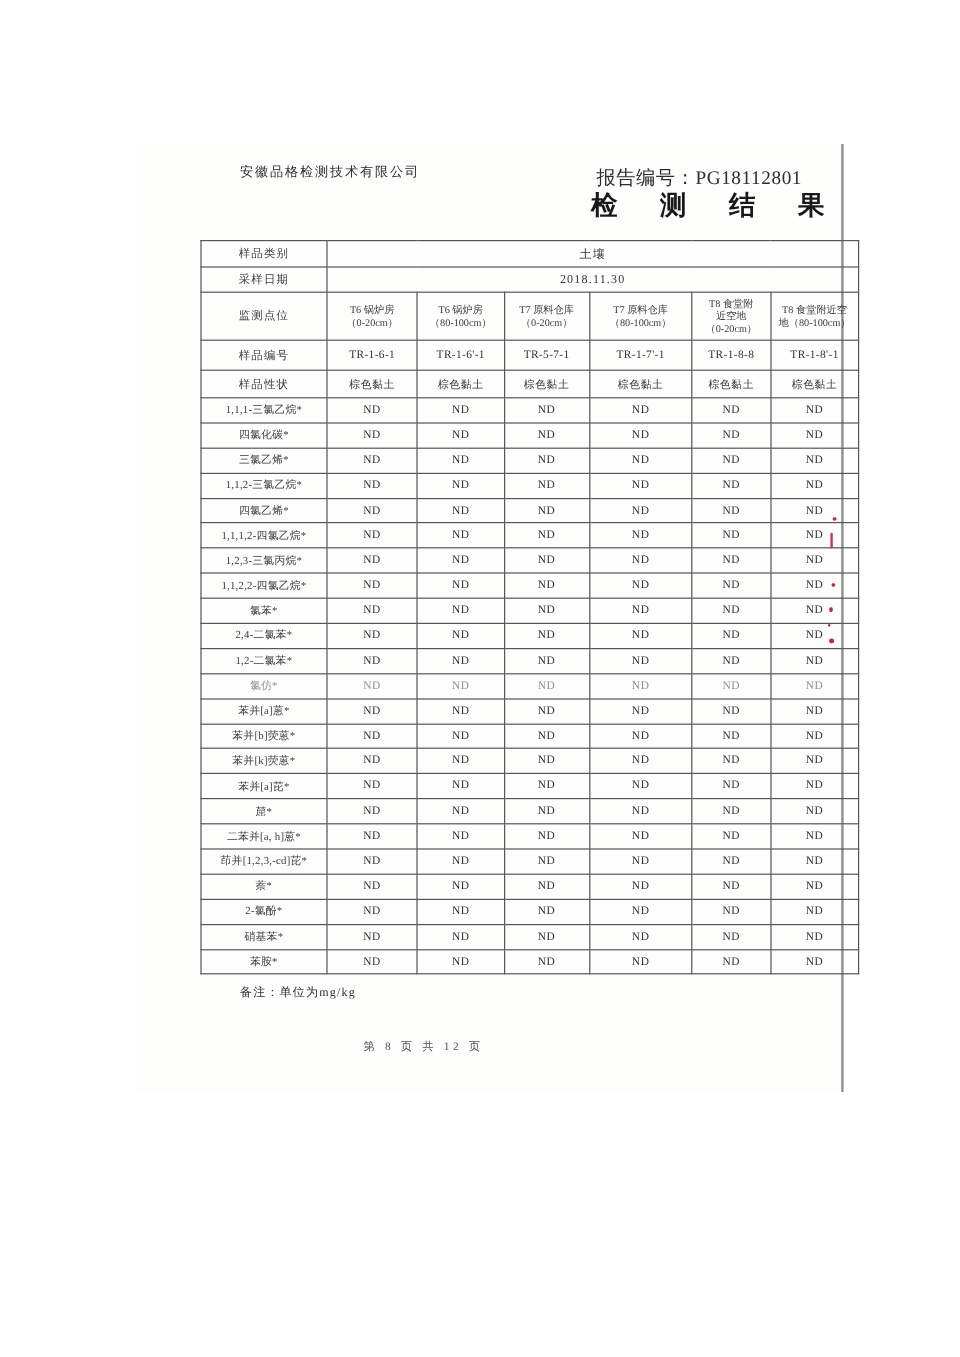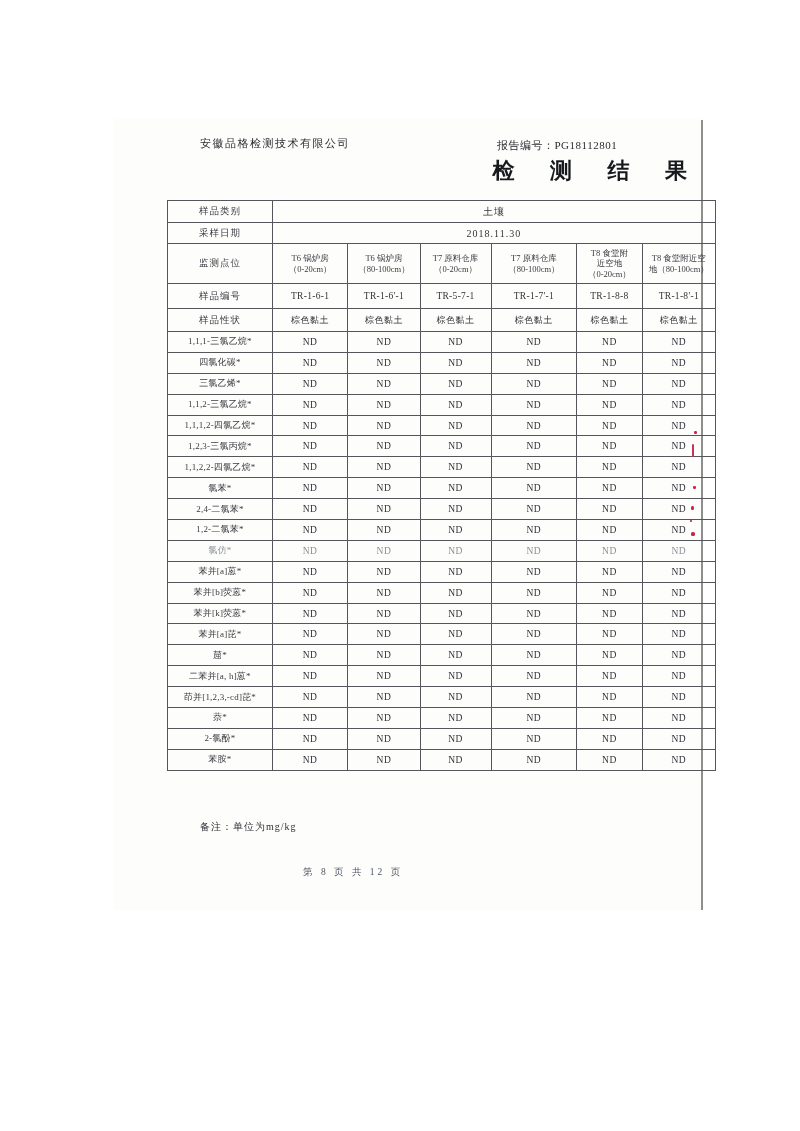--- a/index.html
+++ b/index.html
@@ -13,21 +13,21 @@
     background:#fdfdfb;
   }
   .page-edge{
     position:absolute;left:701px;top:120px;width:2px;height:790px;
     background:#8f8f8f;
   }
   .company{
     position:absolute;left:200px;top:136px;font-size:11px;letter-spacing:1.5px;color:#2c2d33;text-align:right;
   }
   .report-no{
-    position:absolute;left:497px;top:138px;font-size:11px;letter-spacing:0.5px;color:#2c2d33;text-align:right;
+    position:absolute;left:497px;top:138px;font-size:16px;letter-spacing:0.5px;color:#2c2d33;text-align:right;
   }
   .title{
     position:absolute;left:114px;top:156px;width:588px;text-align:right;
     font-size:22px;font-weight:bold;letter-spacing:15px;text-indent:15px;color:#17181c;
   }
   table.results{
     position:absolute;left:167px;top:200px;border-collapse:collapse;table-layout:fixed;
     width:549px;
   }
   table.results td{
@@ -158,20 +158,29 @@
       <tr class="param">
         <td class="param-name">1,1,2-三氯乙烷*</td>
         <td class="val">ND</td>
         <td class="val">ND</td>
         <td class="val">ND</td>
         <td class="val">ND</td>
         <td class="val">ND</td>
         <td class="val">ND</td>
       </tr>
       <tr class="param">
+        <td class="param-name">四氯乙烯*</td>
+        <td class="val">ND</td>
+        <td class="val">ND</td>
+        <td class="val">ND</td>
+        <td class="val">ND</td>
+        <td class="val">ND</td>
+        <td class="val">ND</td>
+      </tr>
+      <tr class="param">
         <td class="param-name">1,1,1,2-四氯乙烷*</td>
         <td class="val">ND</td>
         <td class="val">ND</td>
         <td class="val">ND</td>
         <td class="val">ND</td>
         <td class="val">ND</td>
         <td class="val">ND</td>
       </tr>
       <tr class="param">
         <td class="param-name">1,2,3-三氯丙烷*</td>
@@ -294,20 +303,29 @@
         <td class="param-name">萘*</td>
         <td class="val">ND</td>
         <td class="val">ND</td>
         <td class="val">ND</td>
         <td class="val">ND</td>
         <td class="val">ND</td>
         <td class="val">ND</td>
       </tr>
       <tr class="param">
         <td class="param-name">2-氯酚*</td>
+        <td class="val">ND</td>
+        <td class="val">ND</td>
+        <td class="val">ND</td>
+        <td class="val">ND</td>
+        <td class="val">ND</td>
+        <td class="val">ND</td>
+      </tr>
+      <tr class="param">
+        <td class="param-name">硝基苯*</td>
         <td class="val">ND</td>
         <td class="val">ND</td>
         <td class="val">ND</td>
         <td class="val">ND</td>
         <td class="val">ND</td>
         <td class="val">ND</td>
       </tr>
       <tr class="param">
         <td class="param-name">苯胺*</td>
         <td class="val">ND</td>

